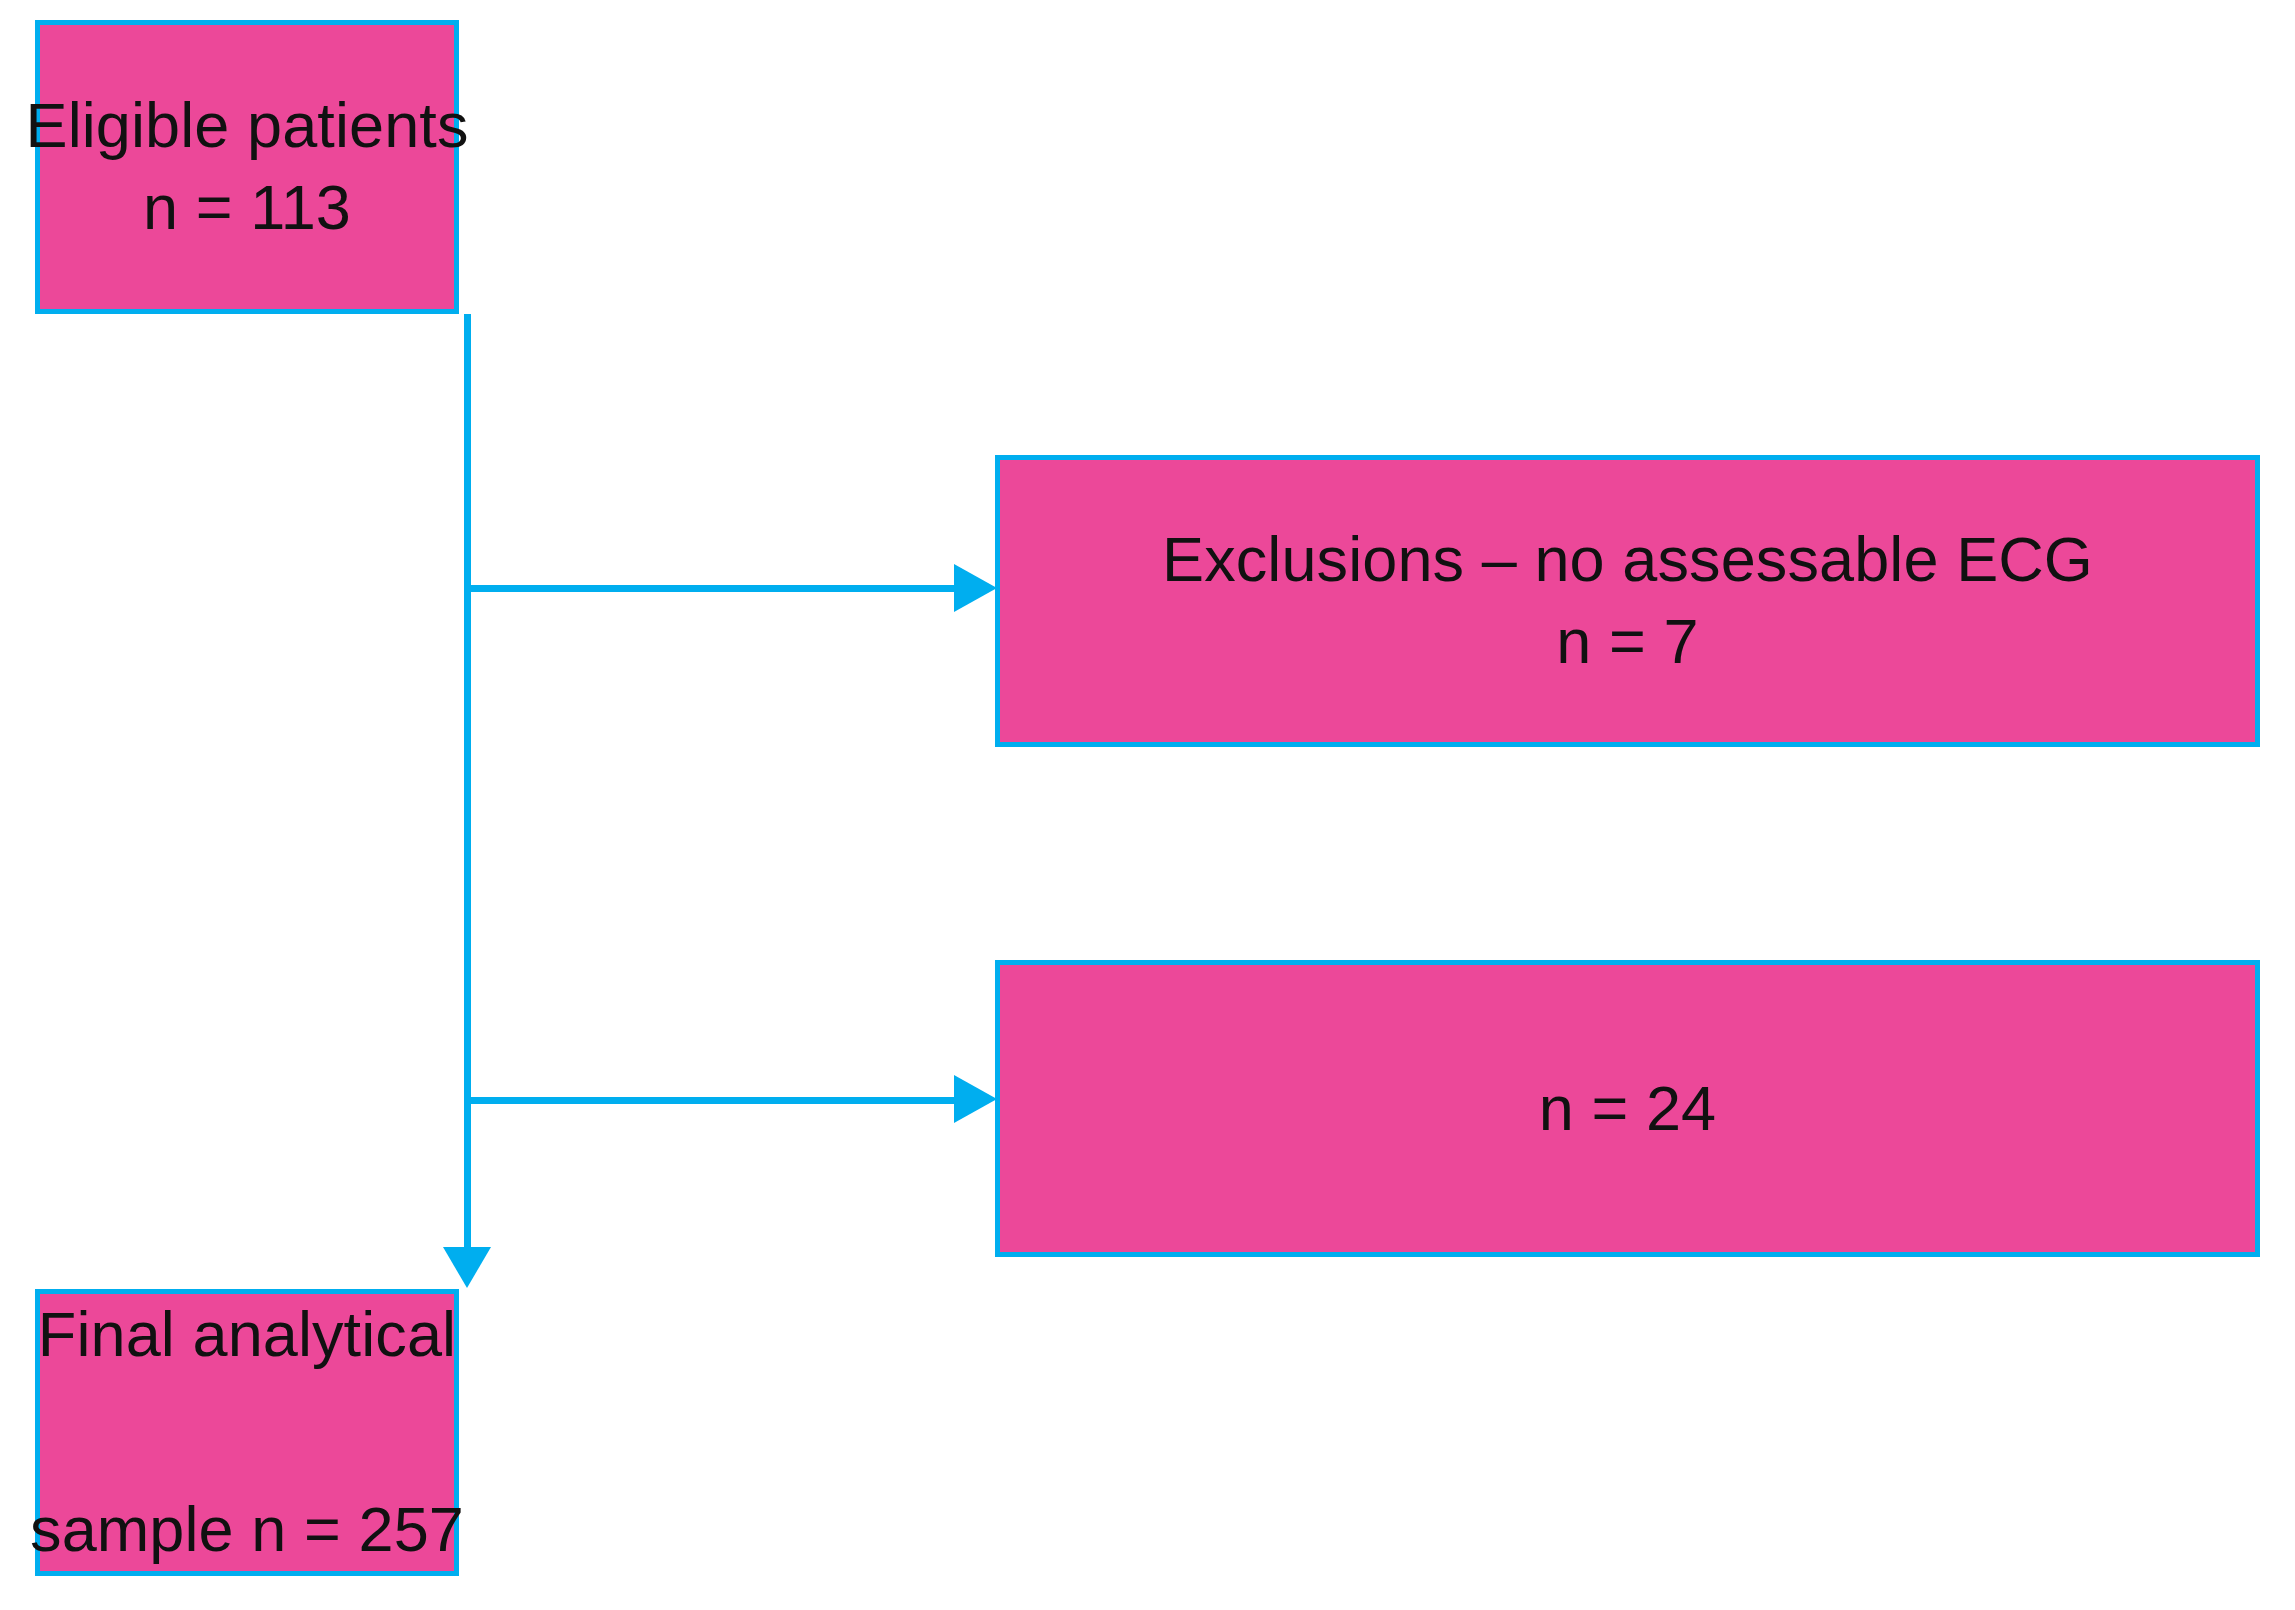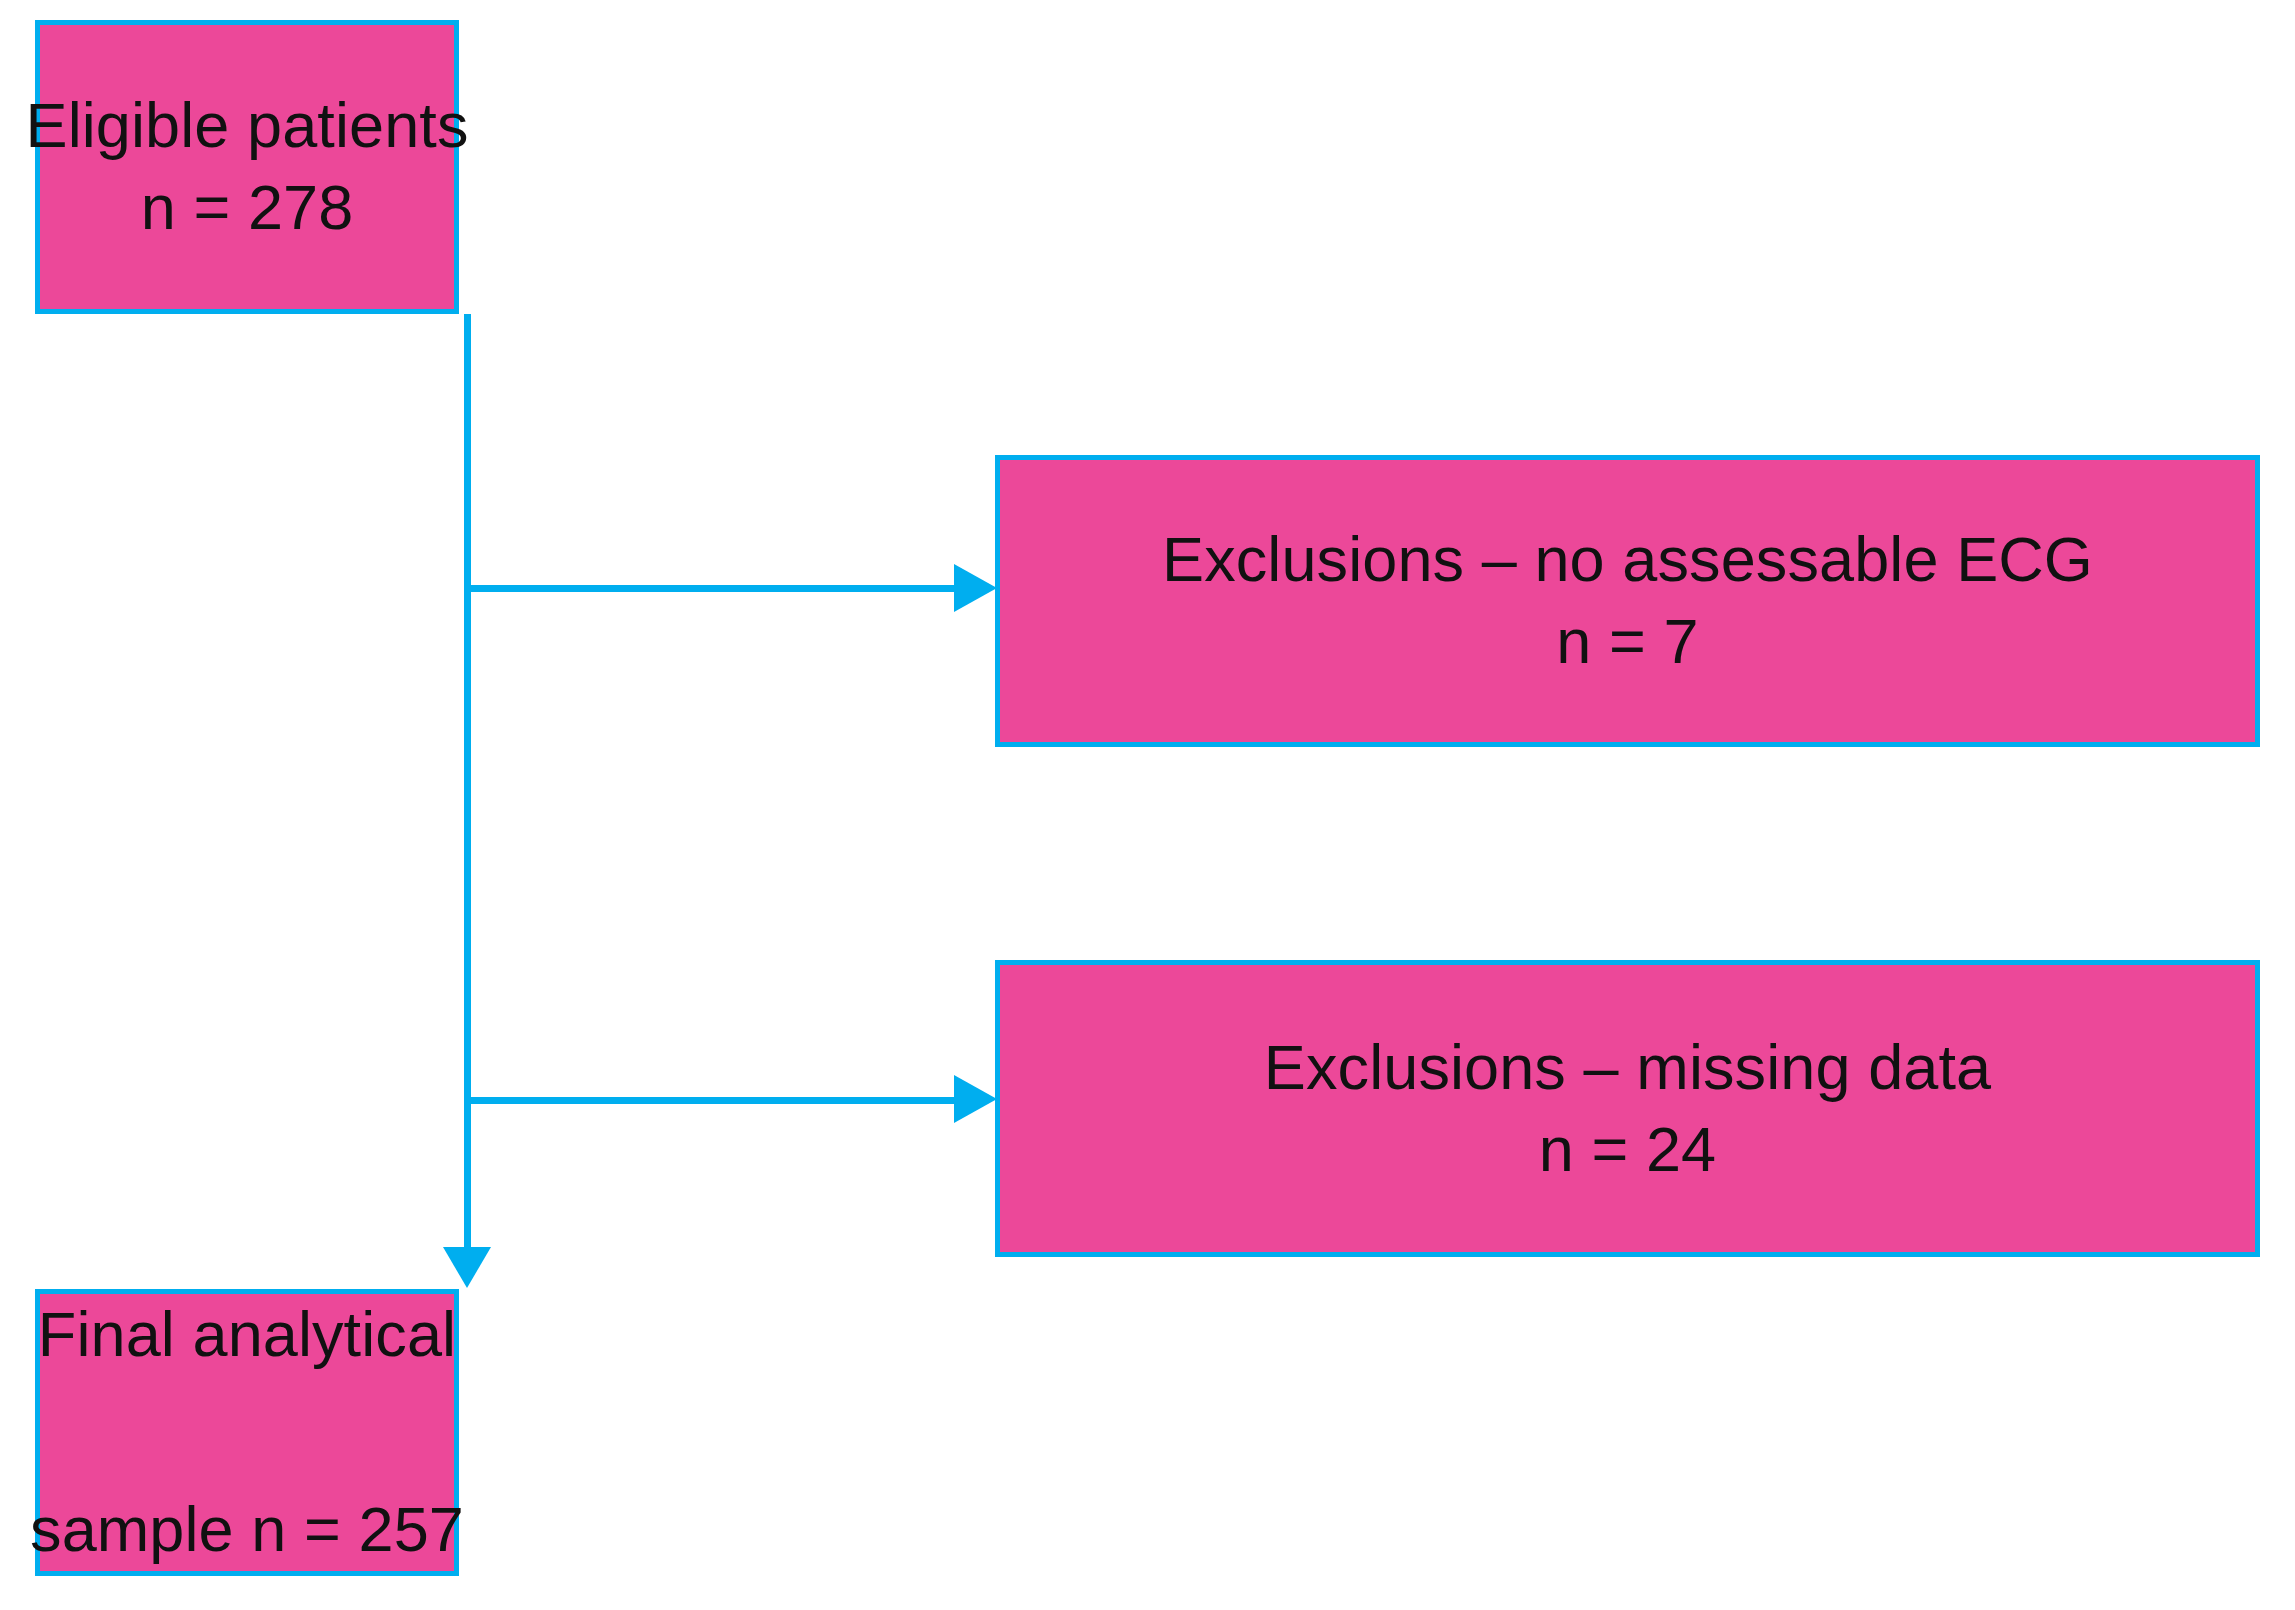--- a/index.html
+++ b/index.html
@@ -121,30 +121,29 @@
     top: 1247px;
   }
 </style>
 </head>
 <body>
 
 <div id="canvas">
 
   <div class="node" id="node-eligible">
     <div class="node-line">Eligible patients</div>
-    <div class="node-line">n = 278</div>
+    <div class="node-line">n = 113</div>
   </div>
 
   <div class="node" id="node-excl-ecg">
     <div class="node-line">Exclusions – no assessable ECG</div>
     <div class="node-line">n = 7</div>
   </div>
 
   <div class="node" id="node-excl-missing">
-    <div class="node-line">Exclusions – missing data</div>
     <div class="node-line">n = 24</div>
   </div>
 
   <div class="node" id="node-final">
     <div class="node-line">Final analytical</div>
     <div class="node-line">sample n = 257</div>
   </div>
 
   <div class="conn" id="conn-trunk"></div>
 

